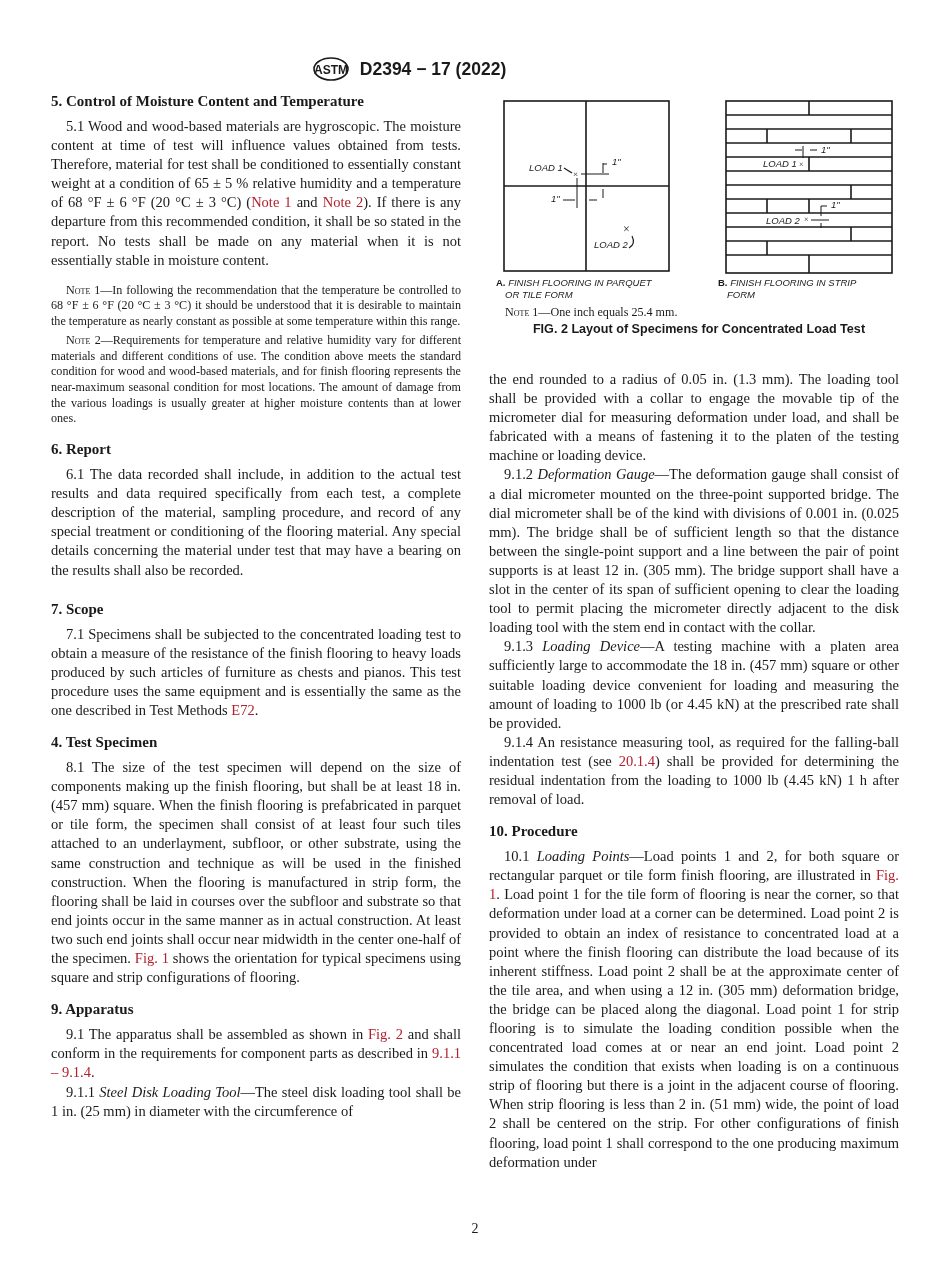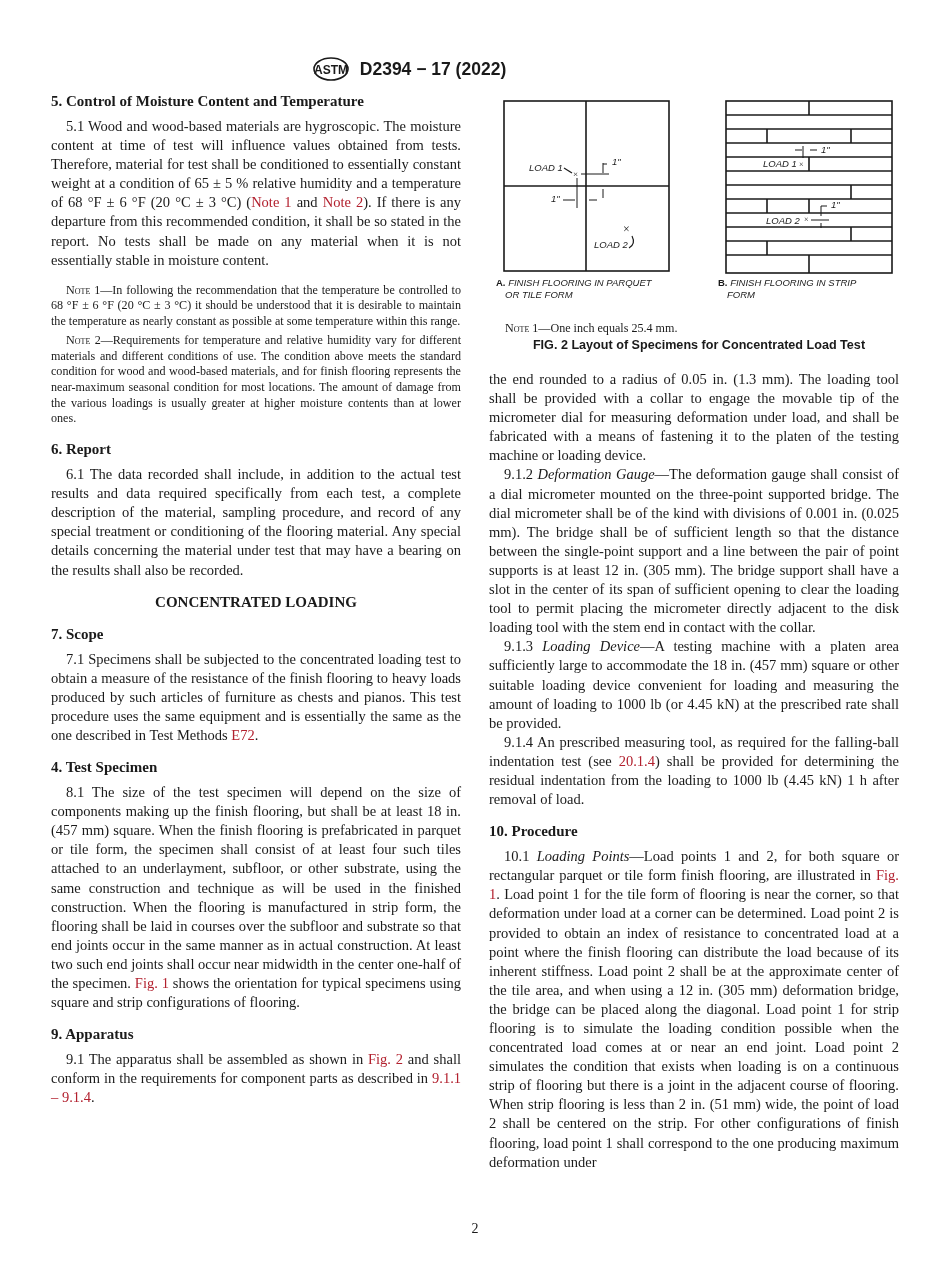--- a/index.html
+++ b/index.html
@@ -16,21 +16,21 @@
   h2.center { text-align: center; margin-top: 0; }
   p { margin: 0; font-size: 14.5px; line-height: 19.1px; text-align: justify; text-indent: 15px; }
   p.cont { text-indent: 0; }
   p.note { font-size: 12.1px; line-height: 15.7px; }
   .sc { font-variant: small-caps; }
   .link { color: #b2202e; }
   .it { font-style: italic; }
   .gap-s { height: 7px; }
   .gap-m { height: 13px; }
   .figure { position: relative; width: 420px; height: 250px; }
-  .fig-caption-note { font-size: 12.1px; line-height: 15px; margin: 16px 0 0 16px; }
+  .fig-caption-note { font-size: 12.1px; line-height: 15px; margin: 0 0 0 16px; }
   .fig-title { font-family: "Liberation Sans", "DejaVu Sans", sans-serif; font-weight: bold;
                font-size: 12.6px; text-align: center; margin: 2px 0 0 0; }
   .page-number { position: absolute; top: 1221px; left: 0; width: 950px; text-align: center; font-size: 14px; }
   .fig-label { font-family: "Liberation Sans", "DejaVu Sans", sans-serif; font-style: italic; font-size: 9.5px; }
 </style>
 </head>
 <body>
 
 <div class="header">
   <svg class="logo" viewBox="0 0 38 26">
@@ -44,30 +44,30 @@
   <h2>5.  Control of Moisture Content and Temperature</h2>
   <p><span>5.1  Wood and wood-based materials are hygroscopic. The moisture content at time of test will influence values obtained from tests. Therefore, material for test shall be conditioned to essentially constant weight at a condition of 65 ± 5 % relative humidity and a temperature of 68 °F ± 6 °F (20 °C ± 3 °C) (</span><span class="link">Note 1</span><span> and </span><span class="link">Note 2</span><span>). If there is any departure from this recommended condition, it shall be so stated in the report. No tests shall be made on any material when it is not essentially stable in moisture content.</span></p>
   <div class="gap-m"></div>
   <p class="note"><span class="sc">Note 1</span><span>—In following the recommendation that the temperature be controlled to 68 °F ± 6 °F (20 °C ± 3 °C) it should be understood that it is desirable to maintain the temperature as nearly constant as possible at some temperature within this range.</span></p>
   <div style="height:3px"></div>
   <p class="note"><span class="sc">Note 2</span><span>—Requirements for temperature and relative humidity vary for different materials and different conditions of use. The condition above meets the standard condition for wood and wood-based materials, and for finish flooring represents the near-maximum seasonal condition for most locations. The amount of damage from the various loadings is usually greater at higher moisture contents than at lower ones.</span></p>
   <div class="gap-m"></div>
   <h2>6.  Report</h2>
   <p>6.1  The data recorded shall include, in addition to the actual test results and data required specifically from each test, a complete description of the material, sampling procedure, and record of any special treatment or conditioning of the flooring material. Any special details concerning the material under test that may have a bearing on the results shall also be recorded.</p>
   <div class="gap-m"></div>
-  <h2 class="center">CONCENTRATED LOADING</h2>
   <div class="gap-s"></div>
   <h2>7.  Scope</h2>
   <p><span>7.1  Specimens shall be subjected to the concentrated loading test to obtain a measure of the resistance of the finish flooring to heavy loads produced by such articles of furniture as chests and pianos. This test procedure uses the same equipment and is essentially the same as the one described in Test Methods </span><span class="link">E72</span><span>.</span></p>
   <div class="gap-m"></div>
   <h2>4.  Test Specimen</h2>
   <p><span>8.1  The size of the test specimen will depend on the size of components making up the finish flooring, but shall be at least 18 in. (457 mm) square. When the finish flooring is prefabricated in parquet or tile form, the specimen shall consist of at least four such tiles attached to an underlayment, subfloor, or other substrate, using the same construction and technique as will be used in the finished construction. When the flooring is manufactured in strip form, the flooring shall be laid in courses over the subfloor and substrate so that end joints occur in the same manner as in actual construction. At least two such end joints shall occur near midwidth in the center one-half of the specimen. </span><span class="link">Fig. 1</span><span> shows the orientation for typical specimens using square and strip configurations of flooring.</span></p>
   <div class="gap-m"></div>
   <h2>9.  Apparatus</h2>
   <p><span>9.1  The apparatus shall be assembled as shown in </span><span class="link">Fig. 2</span><span> and shall conform in the requirements for component parts as described in </span><span class="link">9.1.1 – 9.1.4</span><span>.</span></p>
+  <p><span>9.1.1  </span><span class="it">Steel Disk Loading Tool</span><span>—The steel disk loading tool shall be 1 in. (25 mm) in diameter with the circumference of</span></p>
 </div>
 
 <div class="col right" style="top:98px;">
   <div class="figure">
 
     <svg width="200" height="210" viewBox="0 0 200 210" style="position:absolute; left:0; top:0;">
       <rect x="15" y="3" width="165" height="170" fill="none" stroke="#1a1a1a" stroke-width="1.6"></rect>
       <line x1="97" y1="3" x2="97" y2="173" stroke="#1a1a1a" stroke-width="1.6"></line>
       <line x1="15" y1="88" x2="180" y2="88" stroke="#1a1a1a" stroke-width="1.6"></line>
       <text x="40" y="73" class="fig-label" fill="#1a1a1a">LOAD 1</text>
@@ -137,19 +137,19 @@
     <div style="position:absolute; top:207px; left:0; width:420px;">
       <p class="fig-caption-note" style="text-indent:0;"><span class="sc">Note 1</span><span>—One inch equals 25.4 mm.</span></p>
       <div class="fig-title">FIG. 2 Layout of Specimens for Concentrated Load Test</div>
     </div>
   </div>
 
   <div style="height:22px"></div>
   <p class="cont">the end rounded to a radius of 0.05 in. (1.3 mm). The loading tool shall be provided with a collar to engage the movable tip of the micrometer dial for measuring deformation under load, and shall be fabricated with a means of fastening it to the platen of the testing machine or loading device.</p>
   <p><span>9.1.2  </span><span class="it">Deformation Gauge</span><span>—The deformation gauge shall consist of a dial micrometer mounted on the three-point supported bridge. The dial micrometer shall be of the kind with divisions of 0.001 in. (0.025 mm). The bridge shall be of sufficient length so that the distance between the single-point support and a line between the pair of point supports is at least 12 in. (305 mm). The bridge support shall have a slot in the center of its span of sufficient opening to clear the loading tool to permit placing the micrometer directly adjacent to the disk loading tool with the stem end in contact with the collar.</span></p>
   <p><span>9.1.3  </span><span class="it">Loading Device</span><span>—A testing machine with a platen area sufficiently large to accommodate the 18 in. (457 mm) square or other suitable loading device convenient for loading and measuring the amount of loading to 1000 lb (or 4.45 kN) at the prescribed rate shall be provided.</span></p>
-  <p><span>9.1.4  An prescribed measuring tool, as required for the falling-ball indentation test (see </span><span class="link">20.1.4</span><span>) shall be provided for determining the residual indentation from the loading to 1000 lb (4.45 kN) 1 h after removal of load.</span></p>
+  <p><span>9.1.4  An resistance measuring tool, as required for the falling-ball indentation test (see </span><span class="link">20.1.4</span><span>) shall be provided for determining the residual indentation from the loading to 1000 lb (4.45 kN) 1 h after removal of load.</span></p>
   <div class="gap-m"></div>
   <h2>10.  Procedure</h2>
   <p><span>10.1  </span><span class="it">Loading Points</span><span>—Load points 1 and 2, for both square or rectangular parquet or tile form finish flooring, are illustrated in </span><span class="link">Fig. 1</span><span>. Load point 1 for the tile form of flooring is near the corner, so that deformation under load at a corner can be determined. Load point 2 is provided to obtain an index of resistance to concentrated load at a point where the finish flooring can distribute the load because of its inherent stiffness. Load point 2 shall be at the approximate center of the tile area, and when using a 12 in. (305 mm) deformation bridge, the bridge can be placed along the diagonal. Load point 1 for strip flooring is to simulate the loading condition possible when the concentrated load comes at or near an end joint. Load point 2 simulates the condition that exists when loading is on a continuous strip of flooring but there is a joint in the adjacent course of flooring. When strip flooring is less than 2 in. (51 mm) wide, the point of load 2 shall be centered on the strip. For other configurations of finish flooring, load point 1 shall correspond to the one producing maximum deformation under</span></p>
 </div>
 
 <div class="page-number">2</div>
 
 </body></html>

